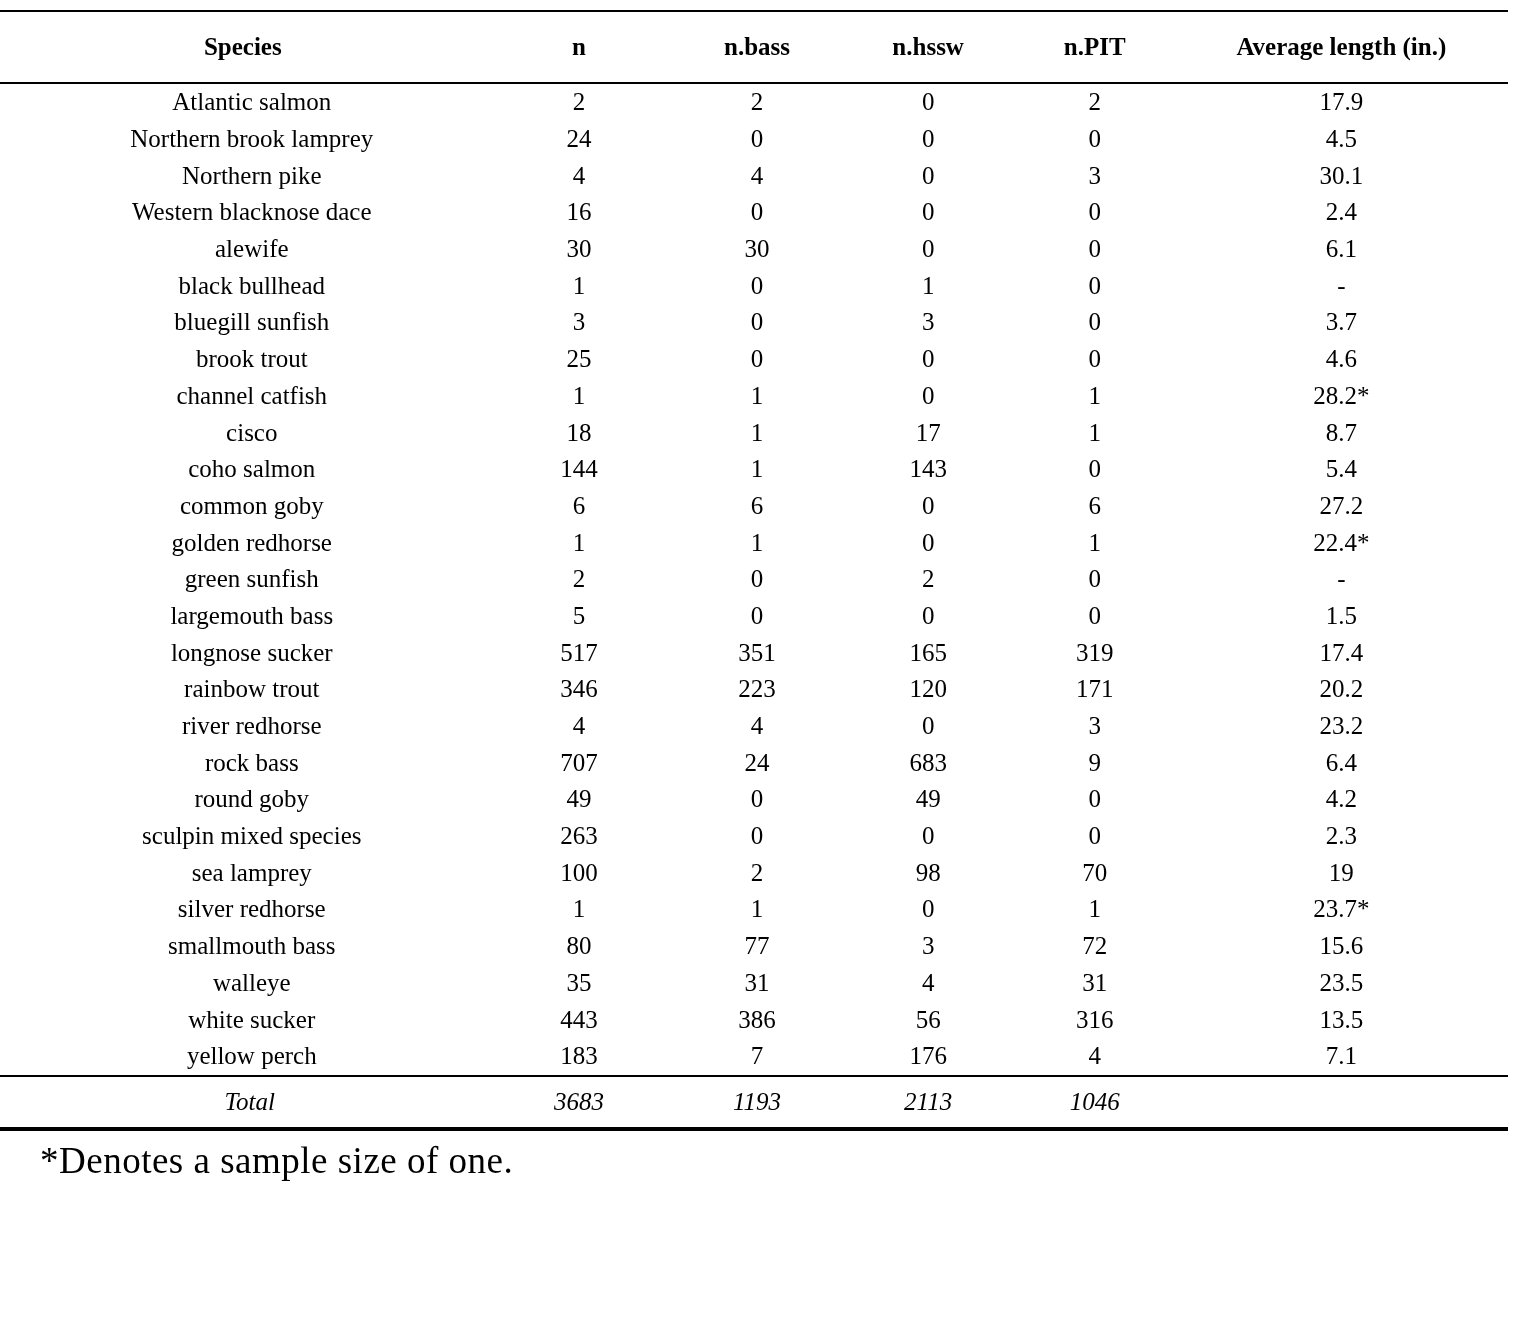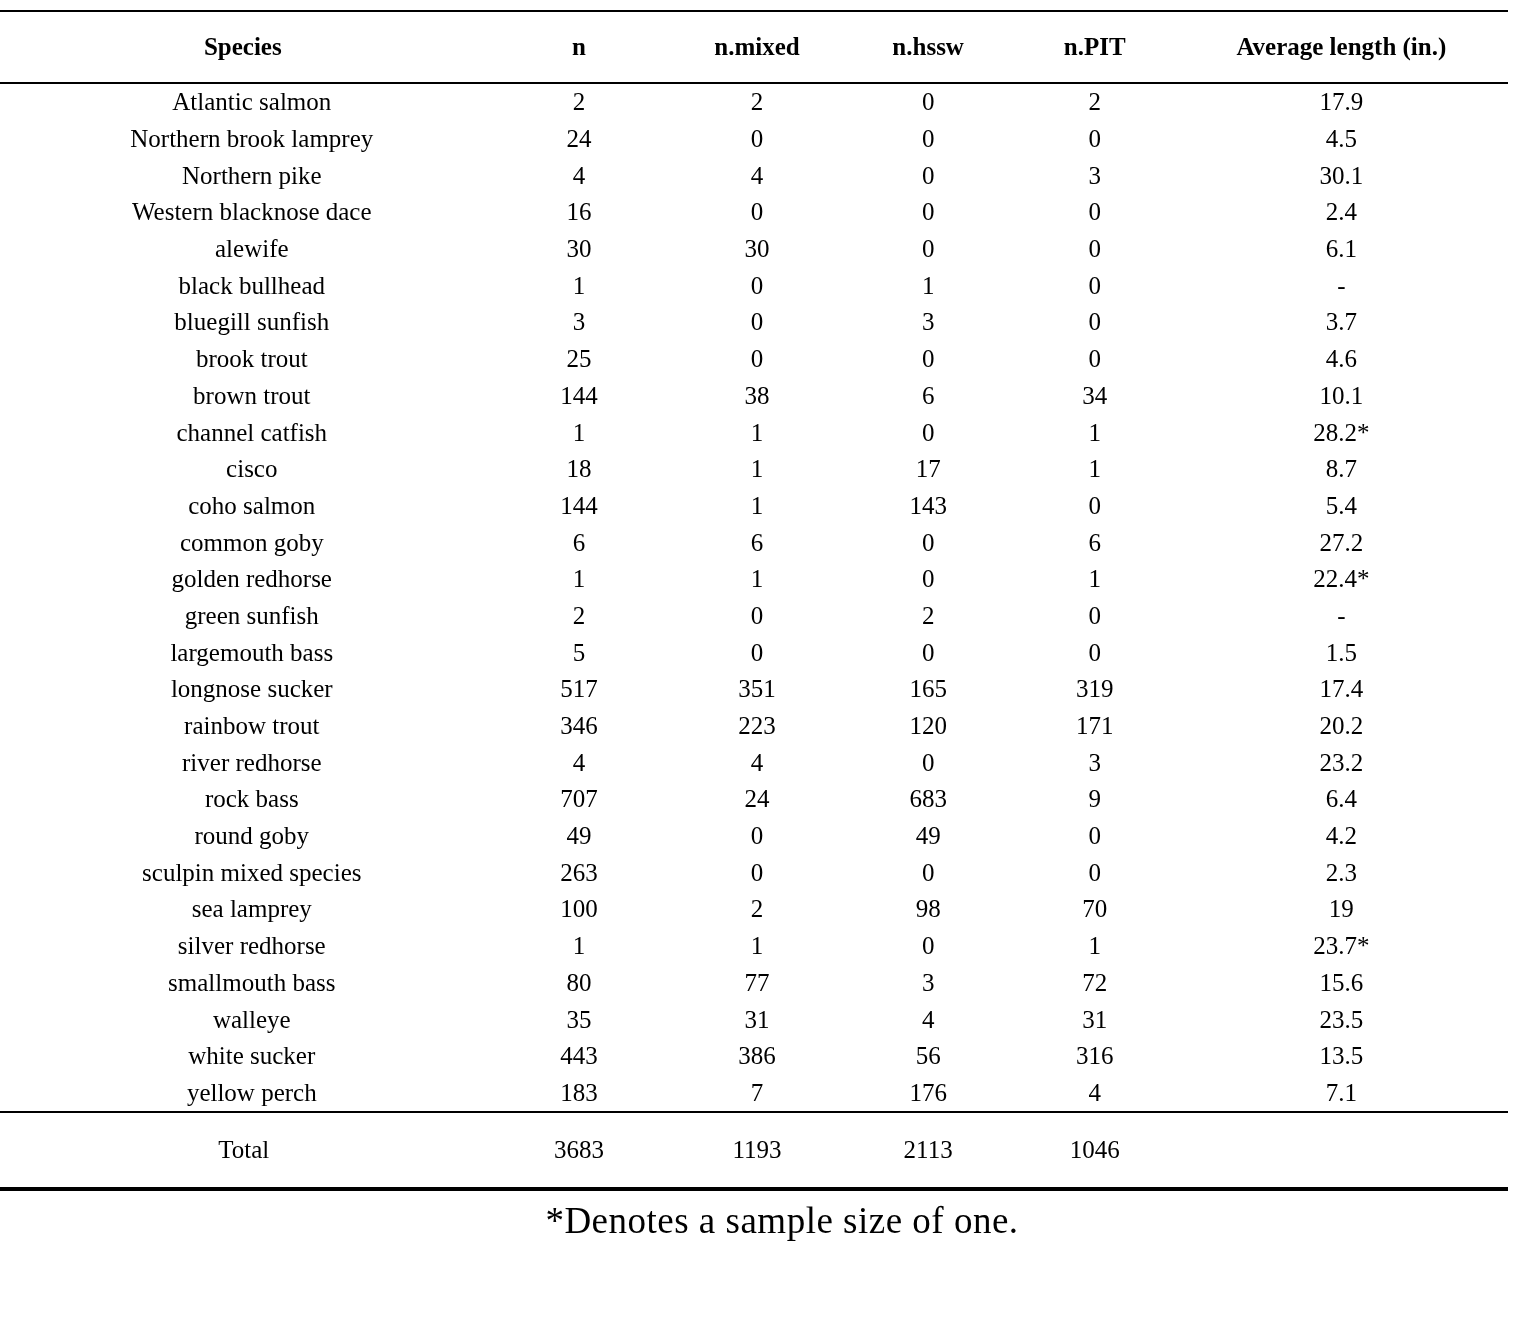--- a/index.html
+++ b/index.html
@@ -46,30 +46,31 @@
     padding: 0;
     white-space: nowrap;
   }
   tbody td.species,
   tfoot td.species {
     text-align: center;
     padding-left: 18px;
   }
   tfoot td {
     font-size: 25px;
+    font-style: italic;
     height: 42px;
     text-align: center;
     vertical-align: middle;
-    padding: 16px;
+    padding: 4px;
     border-top: 2px solid #000000;
     border-bottom: 4px solid #000000;
   }
   .footnote {
     margin-top: 8px;
-    text-align: center;
+    text-align: left;
     font-size: 37px;
     letter-spacing: 0.5px;
     margin-left: 40px;
   }
 </style>
 </head>
 <body>
 
 <div class="sheet">
 
@@ -79,21 +80,21 @@
       <col class="c-n">
       <col class="c-efish">
       <col class="c-hssw">
       <col class="c-pit">
       <col class="c-avg">
     </colgroup>
     <thead>
       <tr>
         <th>Species</th>
         <th>n</th>
-        <th>n.mixed</th>
+        <th>n.bass</th>
         <th>n.hssw</th>
         <th>n.PIT</th>
         <th>Average length (in.)</th>
       </tr>
     </thead>
     <tbody>
 
     <tr>
           <td class="species">Atlantic salmon</td>
           <td>2</td>
@@ -150,28 +151,20 @@
           <td>0</td>
           <td>3.7</td>
         </tr>
         <tr>
           <td class="species">brook trout</td>
           <td>25</td>
           <td>0</td>
           <td>0</td>
           <td>0</td>
           <td>4.6</td>
-        </tr>
-        <tr>
-          <td class="species">brown trout</td>
-          <td>144</td>
-          <td>38</td>
-          <td>6</td>
-          <td>34</td>
-          <td>10.1</td>
         </tr>
         <tr>
           <td class="species">channel catfish</td>
           <td>1</td>
           <td>1</td>
           <td>0</td>
           <td>1</td>
           <td>28.2*</td>
         </tr>
         <tr>

